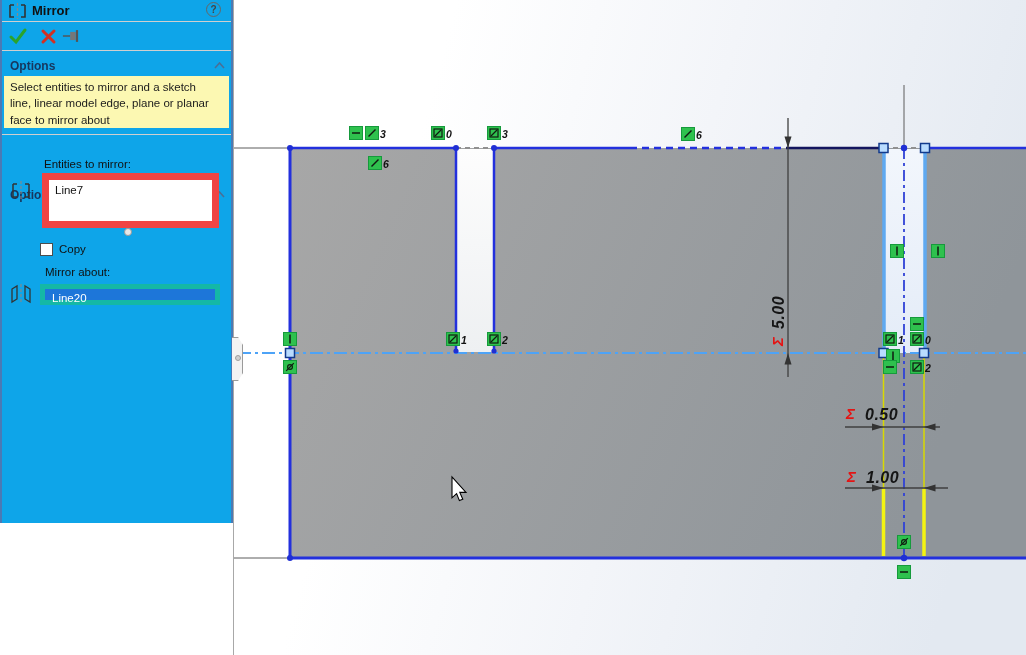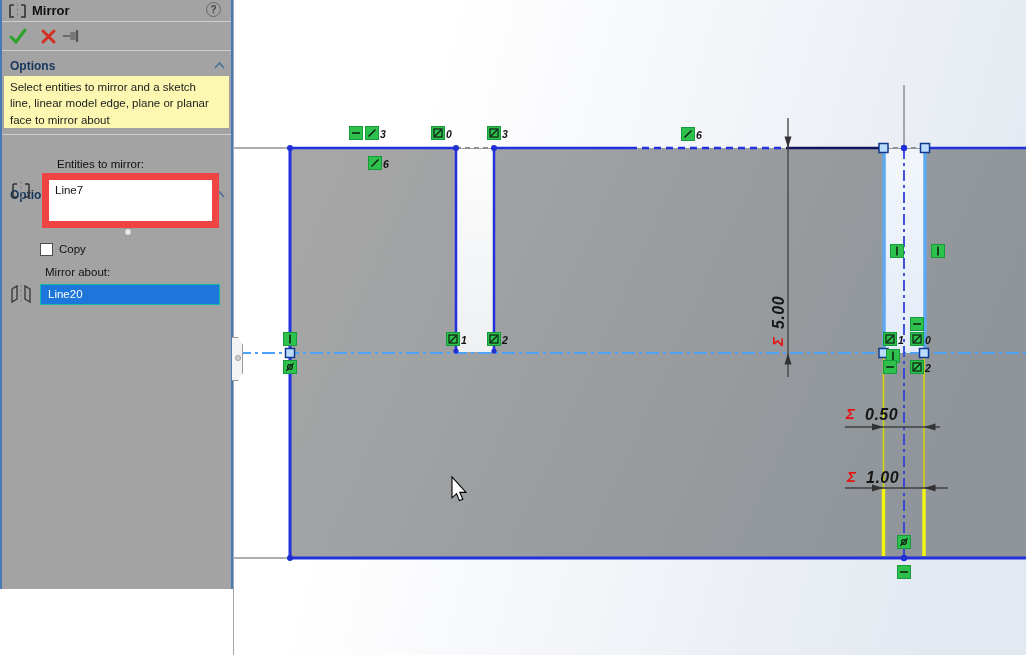--- a/index.html
+++ b/index.html
@@ -6,21 +6,21 @@
   #app{position:relative;width:1026px;height:655px;overflow:hidden;
        font-family:"Liberation Sans",sans-serif;background:#fff;}
   
   #canvas{position:absolute;left:0;top:0;width:1026px;height:655px;
           background:linear-gradient(105deg,#ffffff 38%,#f3f5f9 62%,#e3e9f1 92%);}
   #canvas svg{position:absolute;left:0;top:0;}
   .badge-label{font:italic bold 10.5px "Liberation Sans",sans-serif;fill:#111;}
   .dim-value{font:italic 600 16px "Liberation Sans",sans-serif;fill:#151515;letter-spacing:.5px;}
   .dim-sigma{font:italic bold 15px "Liberation Sans",sans-serif;fill:#e41414;}
   
-  #panel{position:absolute;left:0;top:0;width:233px;height:589px;background:#a3a3a3;
+  #panel{position:absolute;left:0;top:0;width:233px;height:523px;background:#0ea5e9;
          border-left:2px solid #4a7ab5;border-right:2px solid #4a7ab5;box-sizing:border-box;
          font-size:11.5px;color:#111;}
   .pm-title-row{position:absolute;left:0;top:0;width:229px;height:21px;border-bottom:1px solid #cfcfcf;}
   .pm-title{position:absolute;left:30px;top:3px;font-size:13px;font-weight:bold;color:#111;}
   .pm-help{position:absolute;left:204px;top:2px;width:15px;height:15px;border:1.5px solid #666;
            border-radius:50%;text-align:center;line-height:14px;font-size:10px;font-weight:bold;color:#444;box-sizing:border-box;}
   .pm-actions{position:absolute;left:0;top:21px;width:229px;height:29px;border-bottom:1px solid #cfcfcf;}
   .pm-btn{position:absolute;top:5px;width:20px;height:20px;cursor:default;}
   .sec-header{position:absolute;left:0;width:229px;height:18px;}
   .sec-label{position:absolute;left:8px;top:2px;font-size:12px;font-weight:bold;color:#17365d;}
@@ -30,21 +30,21 @@
   .fld-label{position:absolute;left:42px;font-size:11.5px;color:#111;}
   .listbox{position:absolute;left:40px;top:173px;width:177px;height:55px;background:#fff;
            border:7px solid #ef4444;box-sizing:border-box;padding:2px 0 0 6px;overflow:hidden;}
   .entity-item{font-size:11.5px;line-height:16px;color:#111;}
   .resize-grip{position:absolute;left:122px;top:228px;width:8px;height:8px;border-radius:50%;
                background:#e8e8e8;border:1px solid #9a9a9a;box-sizing:border-box;}
   .checkbox{position:absolute;left:38px;top:243px;width:13px;height:13px;background:#fff;
             border:1px solid #4d4d4d;box-sizing:border-box;}
   .chk-label{position:absolute;left:57px;top:243px;font-size:11.5px;}
   .sel-field{position:absolute;left:38px;top:284px;width:180px;height:21px;background:#1d76d9;
-             border:1px solid #14b8a6;box-sizing:border-box;color:#fff;font-size:11.5px;
+             border:5px solid #14b8a6;box-sizing:border-box;color:#fff;font-size:11.5px;
              line-height:19px;padding-left:7px;}
   .pm-icon{position:absolute;}
   #divider{position:absolute;left:233px;top:0;width:1px;height:655px;background:#a8a8a8;}
   #divider-tab{position:absolute;left:232px;top:337px;width:11px;height:44px;background:#f3f3f3;
                border:1px solid #9a9a9a;border-left:none;box-sizing:border-box;
                clip-path:polygon(0 0,55% 0,100% 18%,100% 82%,55% 100%,0 100%);}
   #divider-grip{position:absolute;left:235px;top:355px;width:6px;height:6px;border-radius:50%;
                 background:#cfcfcf;border:1px solid #9f9f9f;box-sizing:border-box;}
 </style>
 </head>
@@ -292,21 +292,21 @@
 
     <div style="position:absolute;left:0;top:134px;width:229px;height:1px;background:#cfcfcf;"></div>
 
     <div class="sec-header" style="top:138px;margin-top:48px;">
       <span class="sec-label">Options</span>
       <svg class="sec-chevron" width="11" height="7" viewBox="0 0 11 7">
         <polyline points="1,6 5.5,1 10,6" stroke="#4a6f96" stroke-width="1.6" fill="none"></polyline>
       </svg>
     </div>
 
-    <span class="fld-label" style="top:158px;margin-left:13px;">Entities to mirror:</span>
+    <span class="fld-label" style="top:158px;">Entities to mirror:</span>
 
     <svg class="pm-icon" style="left:8px;top:181px;" width="22" height="19" viewBox="0 0 22 19">
       <path d="M3,3 h4 M3,3 v13 h4" stroke="#333" stroke-width="1.5" fill="none"></path>
       <path d="M19,3 h-4 M19,3 v13 h-4" stroke="#333" stroke-width="1.5" fill="none"></path>
       <line x1="11" y1="0" x2="11" y2="19" stroke="#888" stroke-width="1.1" stroke-dasharray="3 2"></line>
     </svg>
     <div class="listbox" id="entities-list">
         <div class="entity-item">Line7</div>
       </div>
     <div class="resize-grip"></div>

